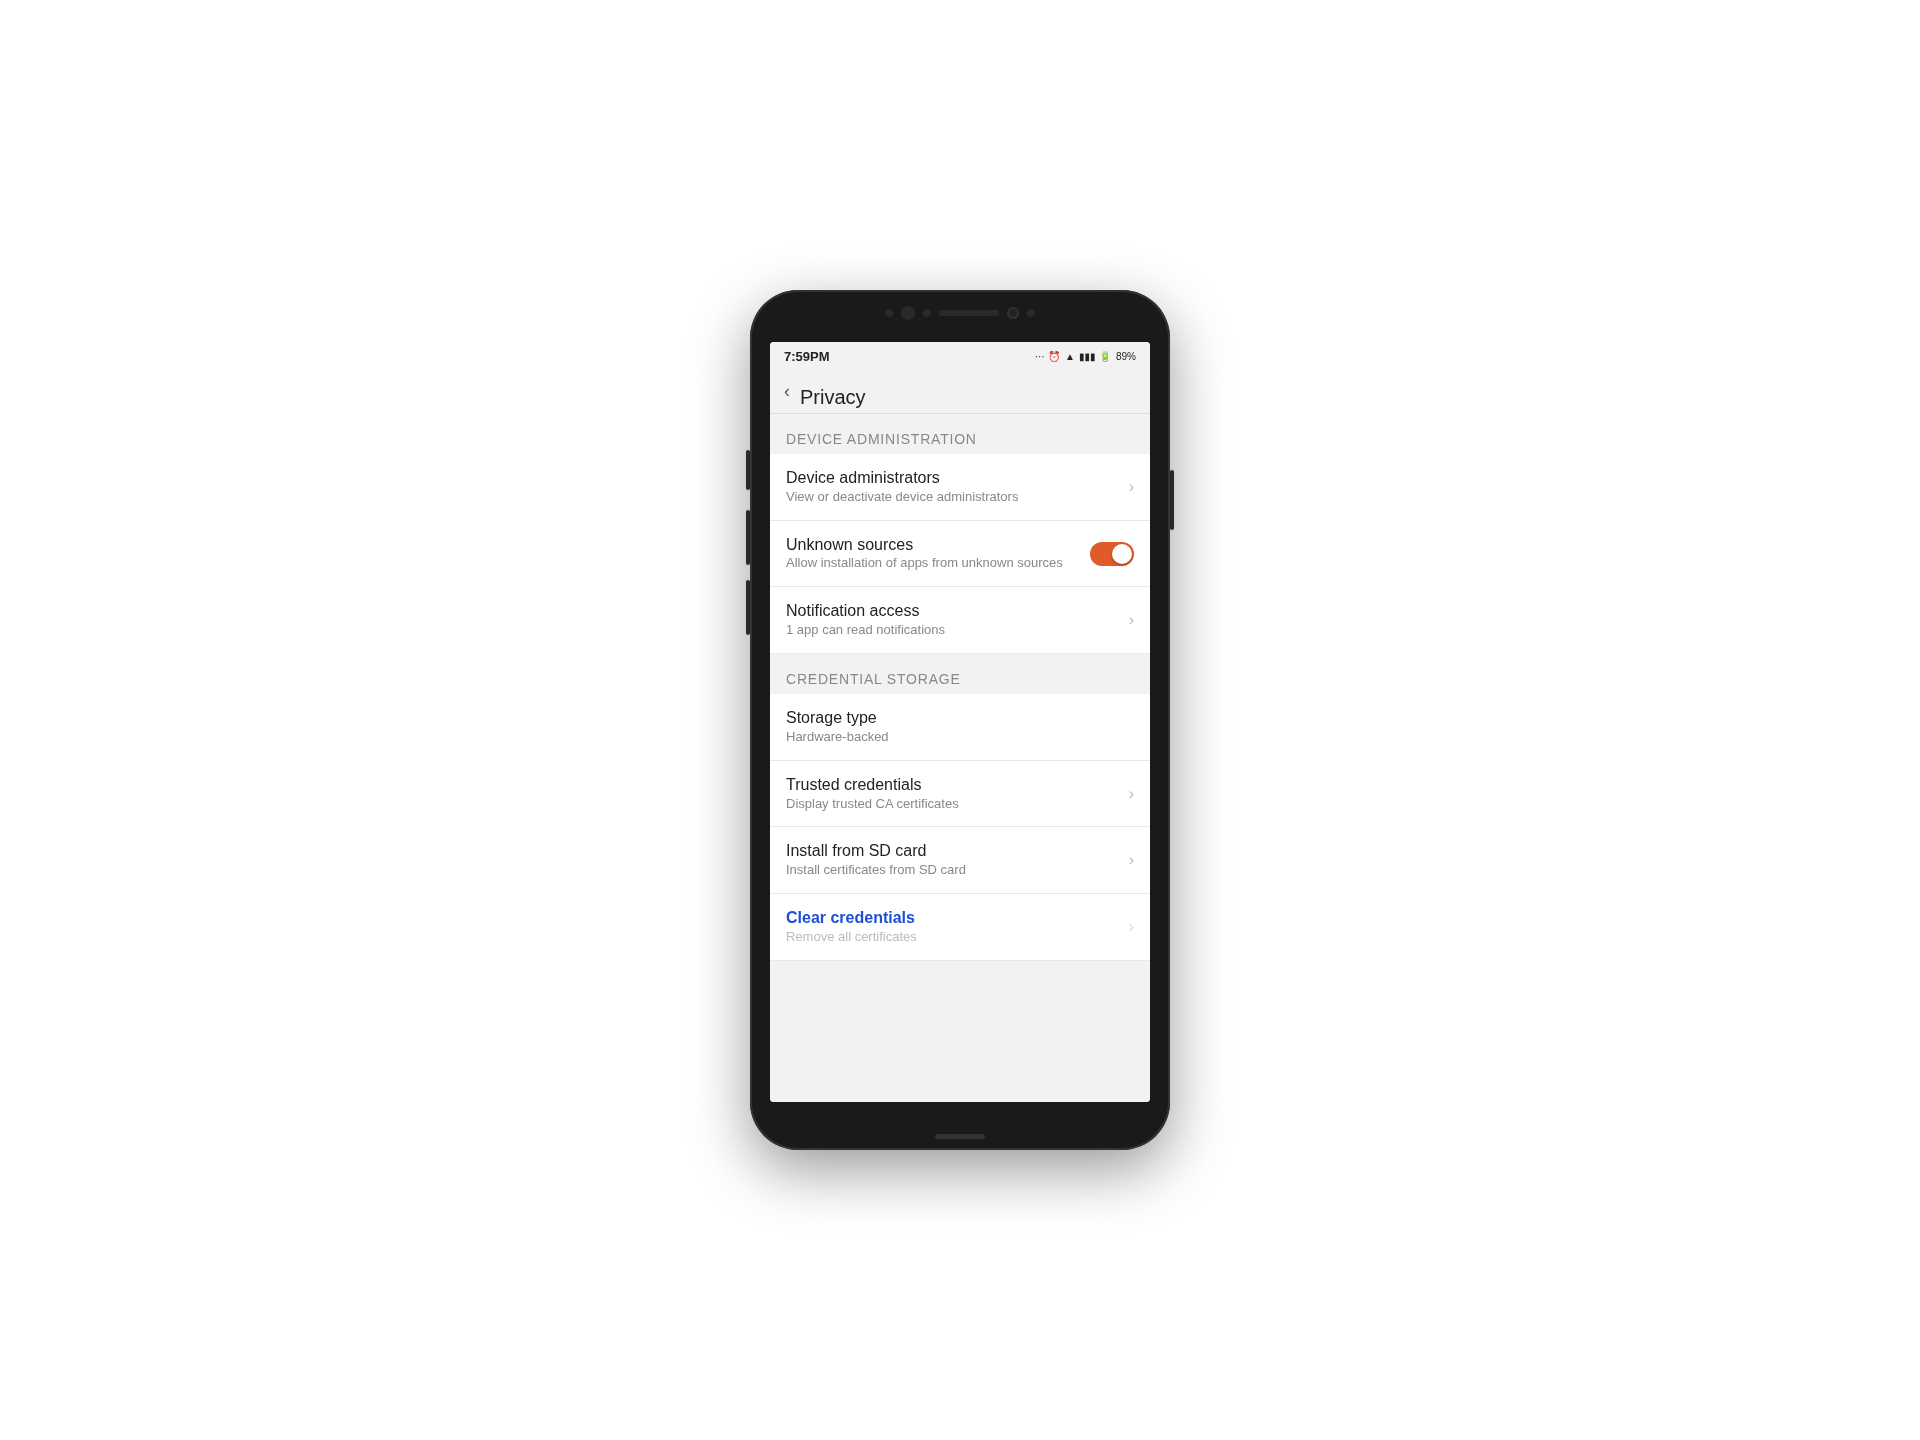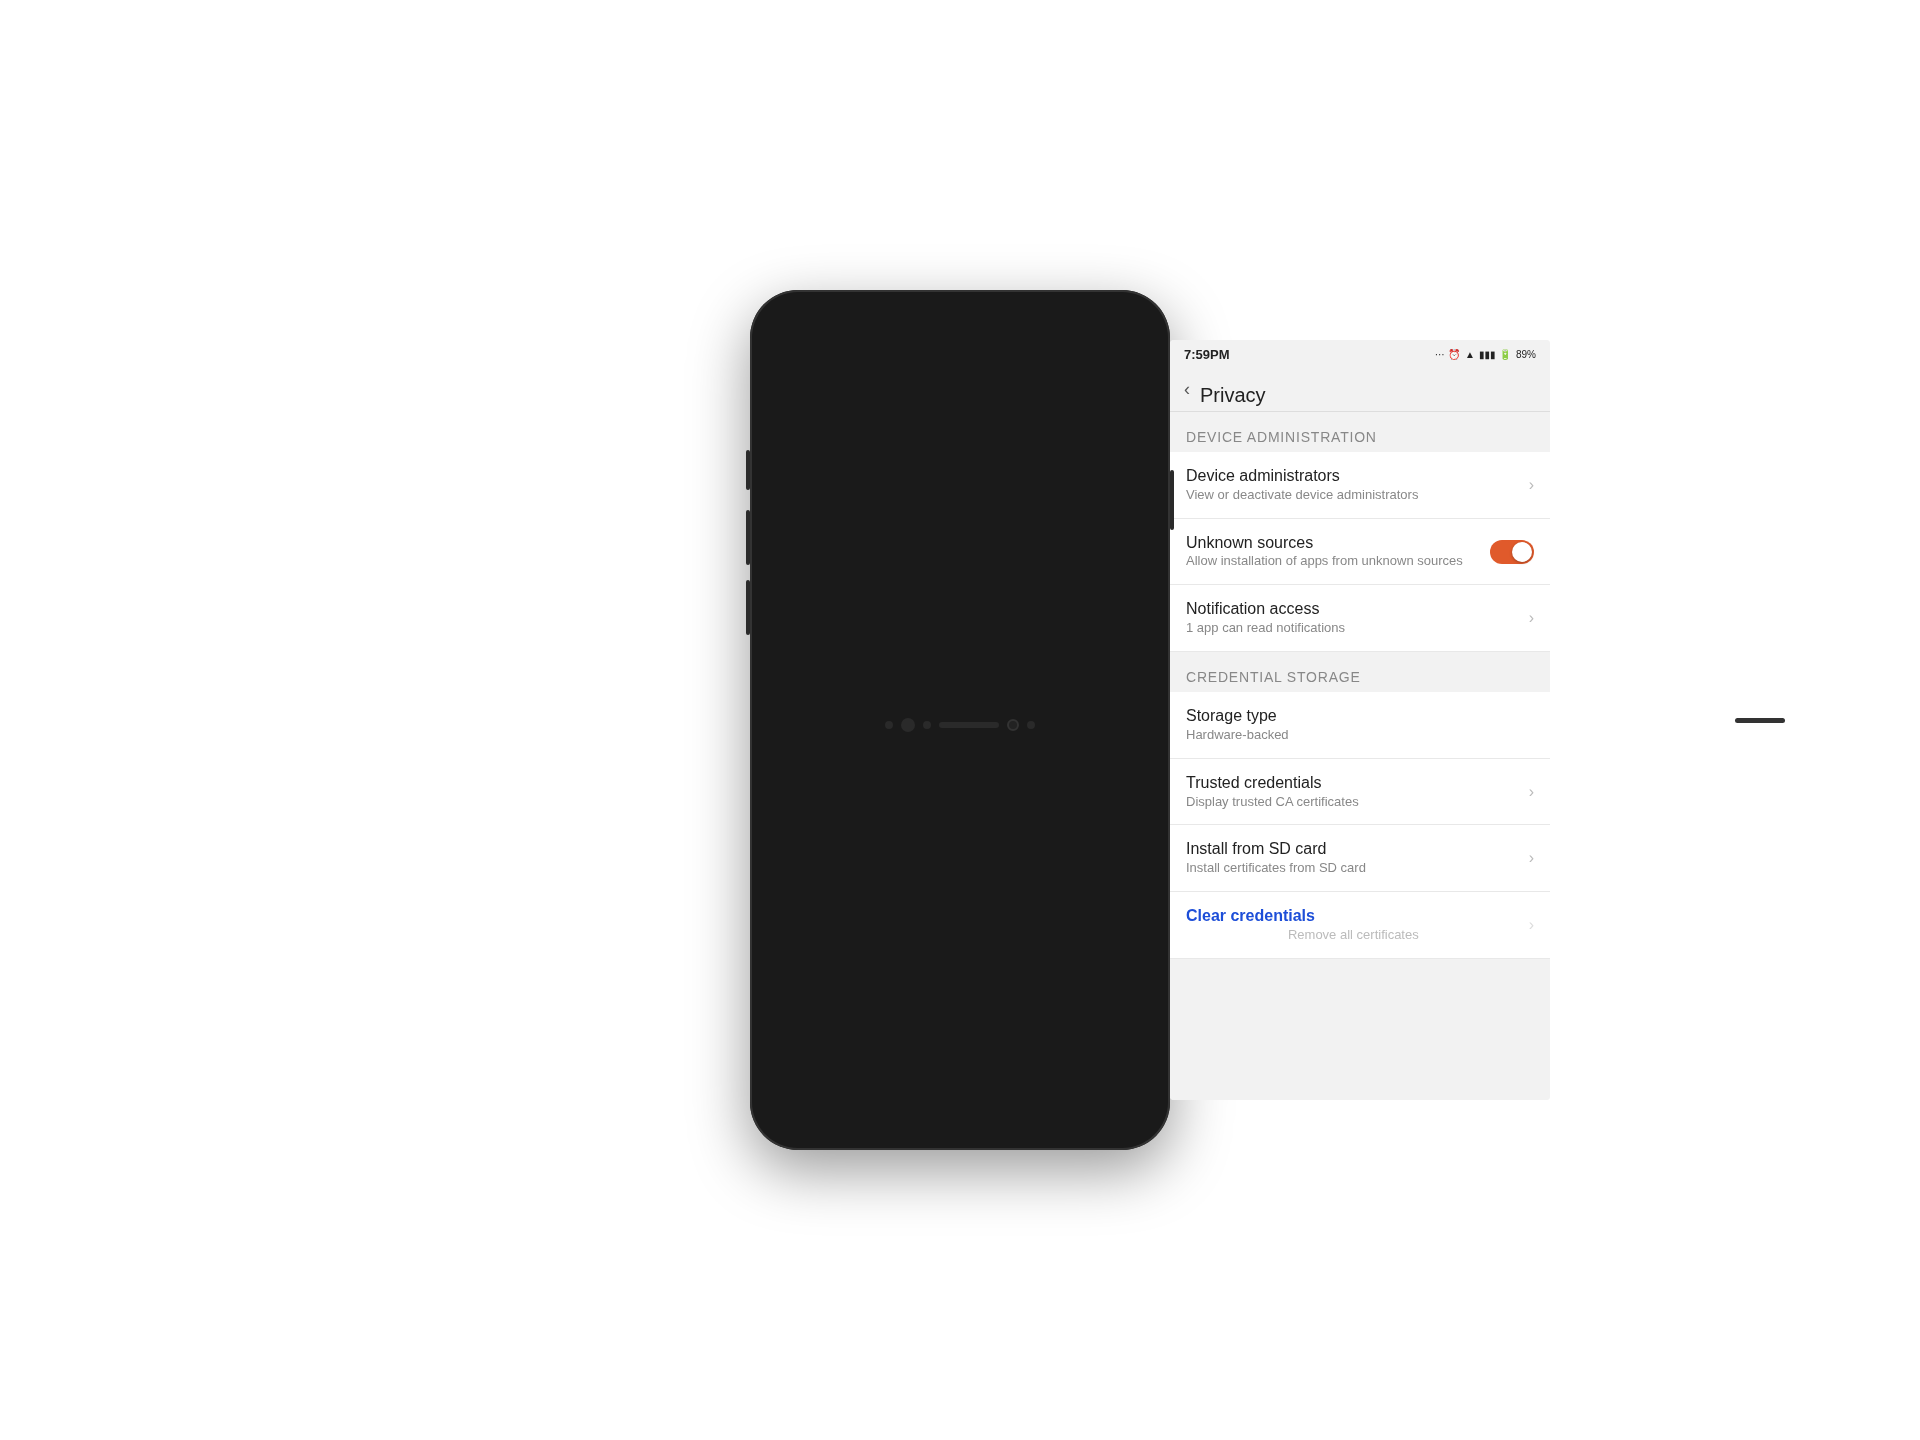--- a/index.html
+++ b/index.html
@@ -14,22 +14,23 @@
     }
 
     .phone-outer {
       width: 420px;
       height: 860px;
       background: #1a1a1a;
       border-radius: 48px;
       position: relative;
       box-shadow: 0 20px 60px rgba(0,0,0,0.4), inset 0 0 0 2px #333;
       display: flex;
-      flex-direction: row;
-      align-items: center;
+      flex-direction: column;
+      align-items: center;
+      gap: 16px;
     }
 
     
     .phone-top-bar {
       width: 100%;
       height: 36px;
       display: flex;
       align-items: center;
       justify-content: center;
       gap: 8px;
@@ -136,21 +137,21 @@
       font-weight: 400;
       line-height: 1.3;
     }
     .setting-title.disabled { color: #1d4ed8; font-weight: bold; }
     .setting-subtitle {
       font-size: 13px;
       color: #888;
       margin-top: 0;
       line-height: 1.3;
     }
-    .setting-subtitle.disabled { color: #bbb; text-align: center; }
+    .setting-subtitle.disabled { color: #bbb; }
 
     
     .toggle {
       width: 44px;
       height: 24px;
       border-radius: 12px;
       position: relative;
       flex-shrink: 0;
     }
     .toggle.on { background: #e05a2b; }

